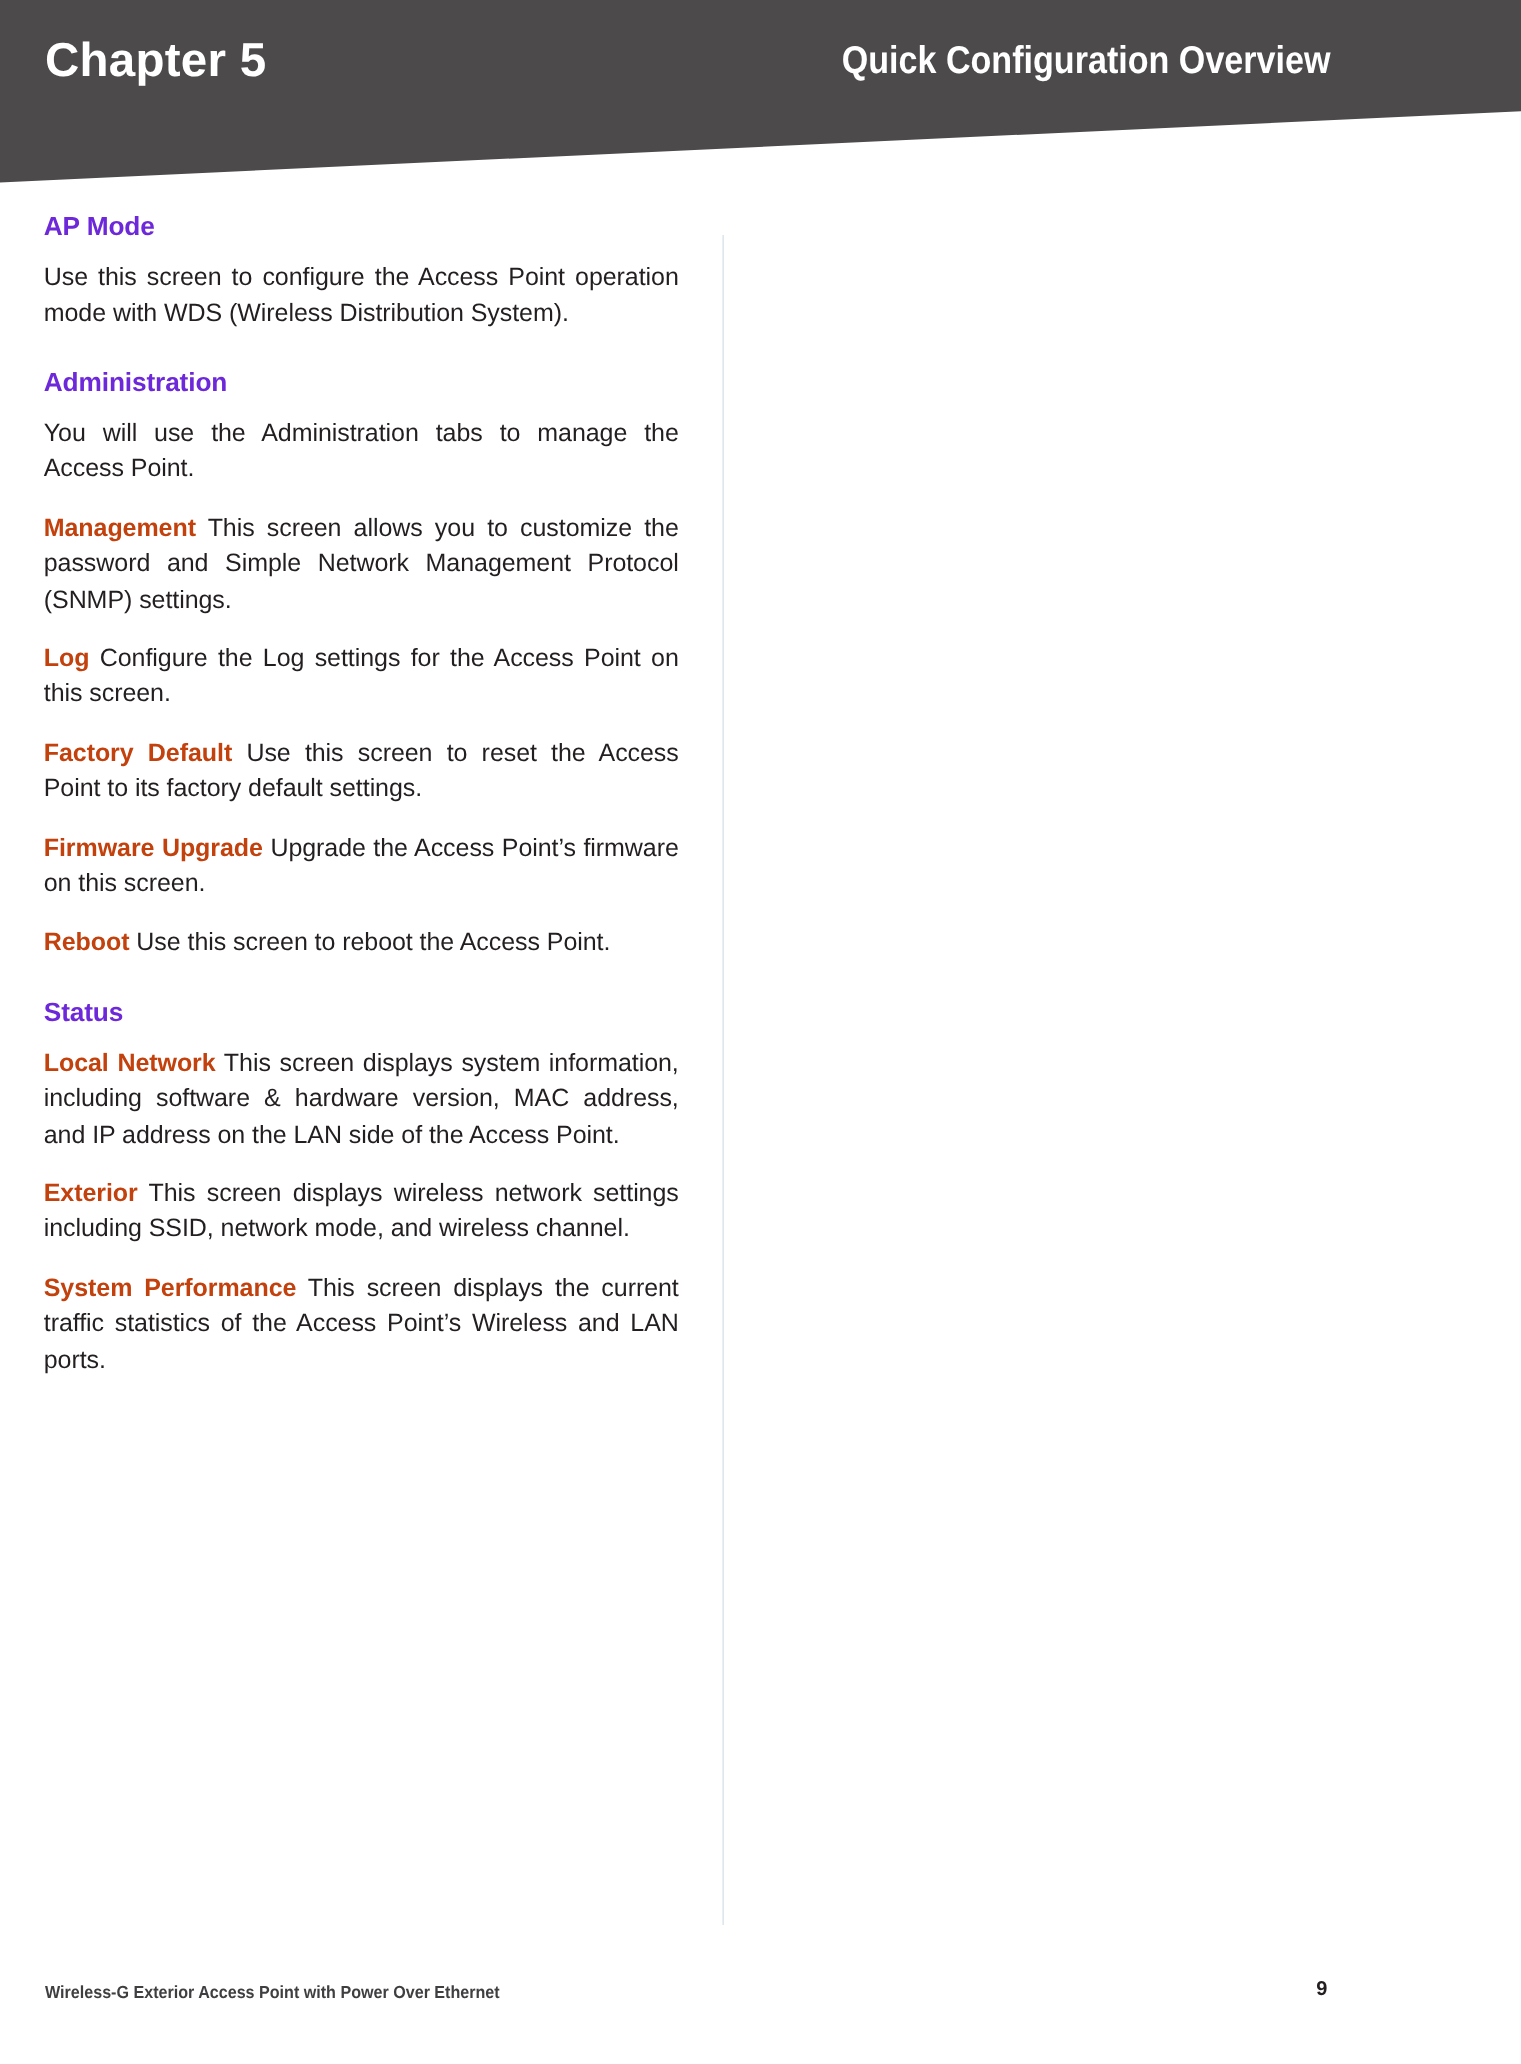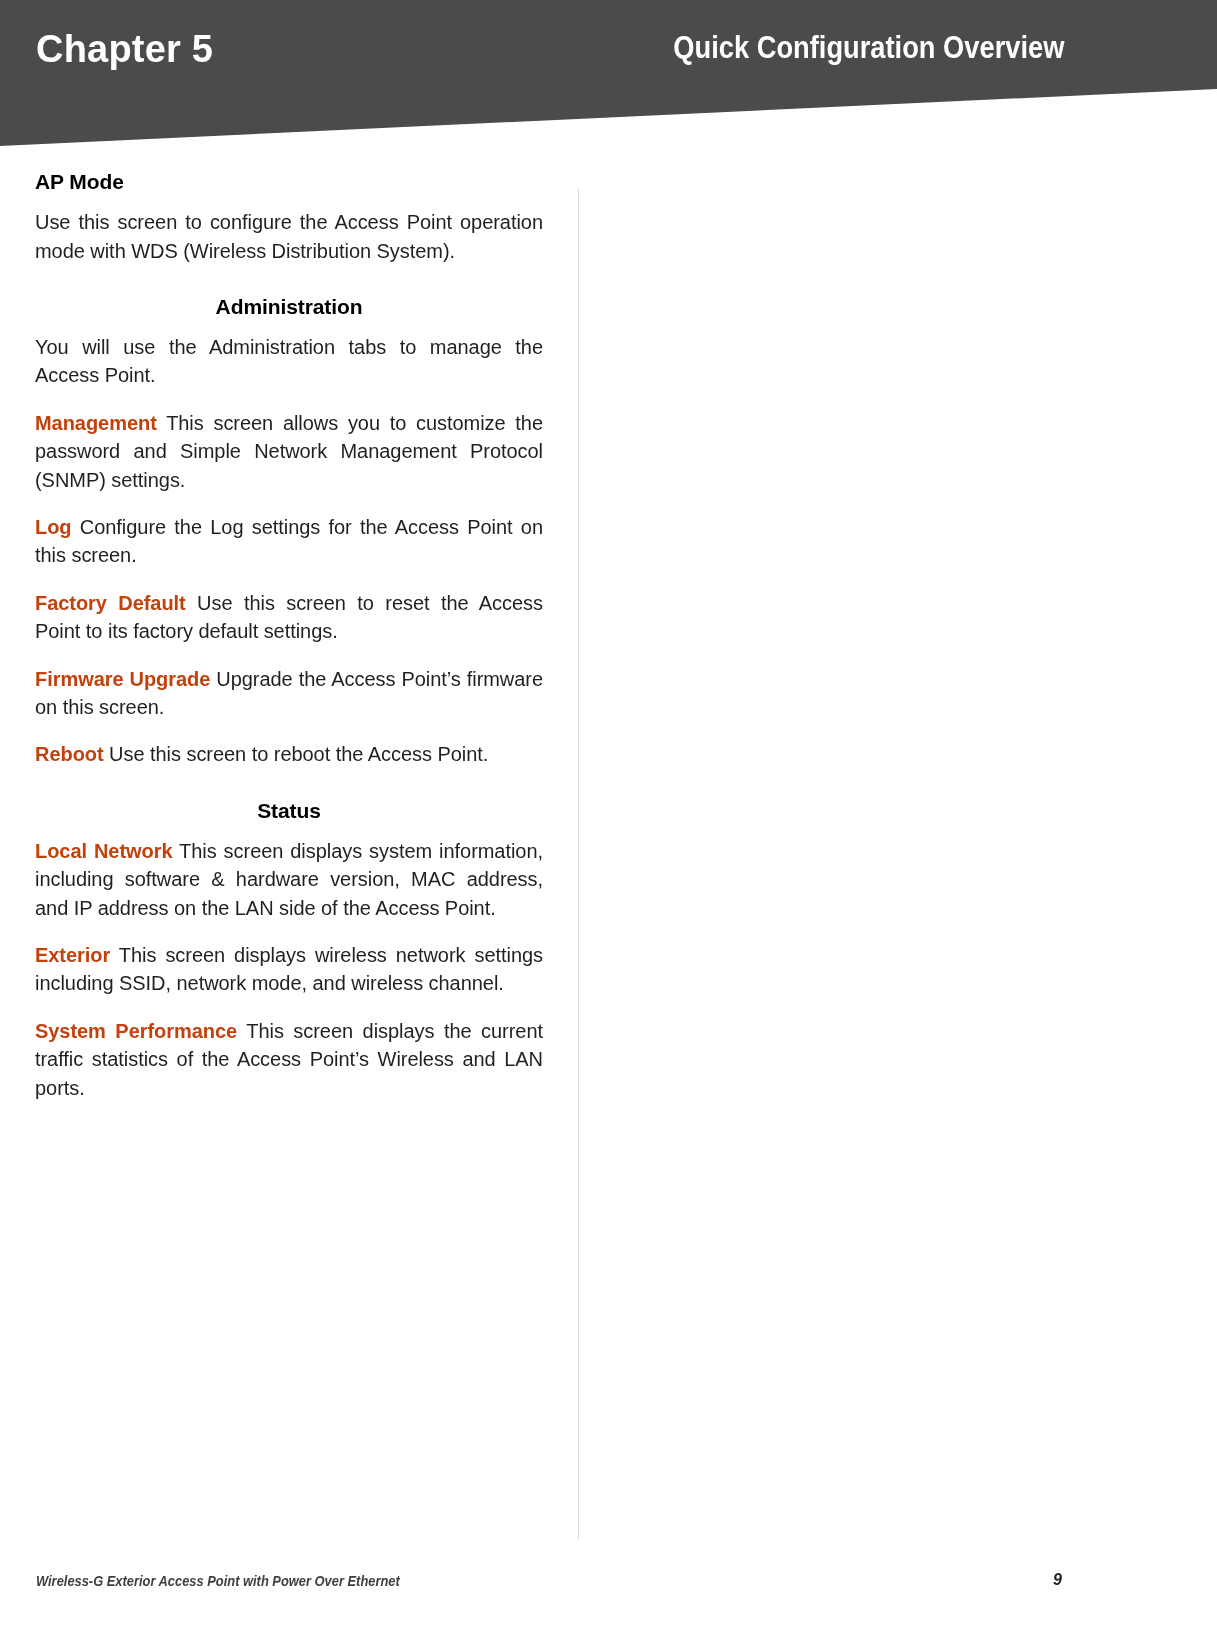--- a/index.html
+++ b/index.html
@@ -76,28 +76,27 @@
     left: 578px;
     top: 18px;
     width: 1px;
     height: 1352px;
     background: #d3dfe6;
   }
 
   h2.section-heading {
     font-size: 21px;
     font-weight: bold;
-    color: #000000;
+    color: #6d28d9;
     margin: 0 0 14px 0;
     line-height: 1.15;
     letter-spacing: -0.1px;
   }
   h2.section-heading.spaced-top {
     margin-top: 30px;
-    text-align: center;
   }
 
   p.body-para {
     font-size: 20px;
     line-height: 1.42;
     color: #231f20;
     margin: 0 0 19px 0;
     text-align: justify;
     text-justify: inter-word;
     letter-spacing: -0.05px;
@@ -107,24 +106,23 @@
   }
   .term {
     color: #c2410c;
     font-weight: bold;
   }
 
   
   .footer {
     position: absolute;
     left: 0;
-    bottom: 16px;
+    bottom: 4px;
     width: 1184px;
     height: 90px;
-    font-style: italic;
   }
   .footer-text {
     position: absolute;
     left: 36px;
     top: 28px;
     font-family: "Liberation Sans Narrow", "Liberation Sans", sans-serif;
     font-size: 14px;
     font-weight: bold;
     color: #3f3f41;
     white-space: nowrap;

